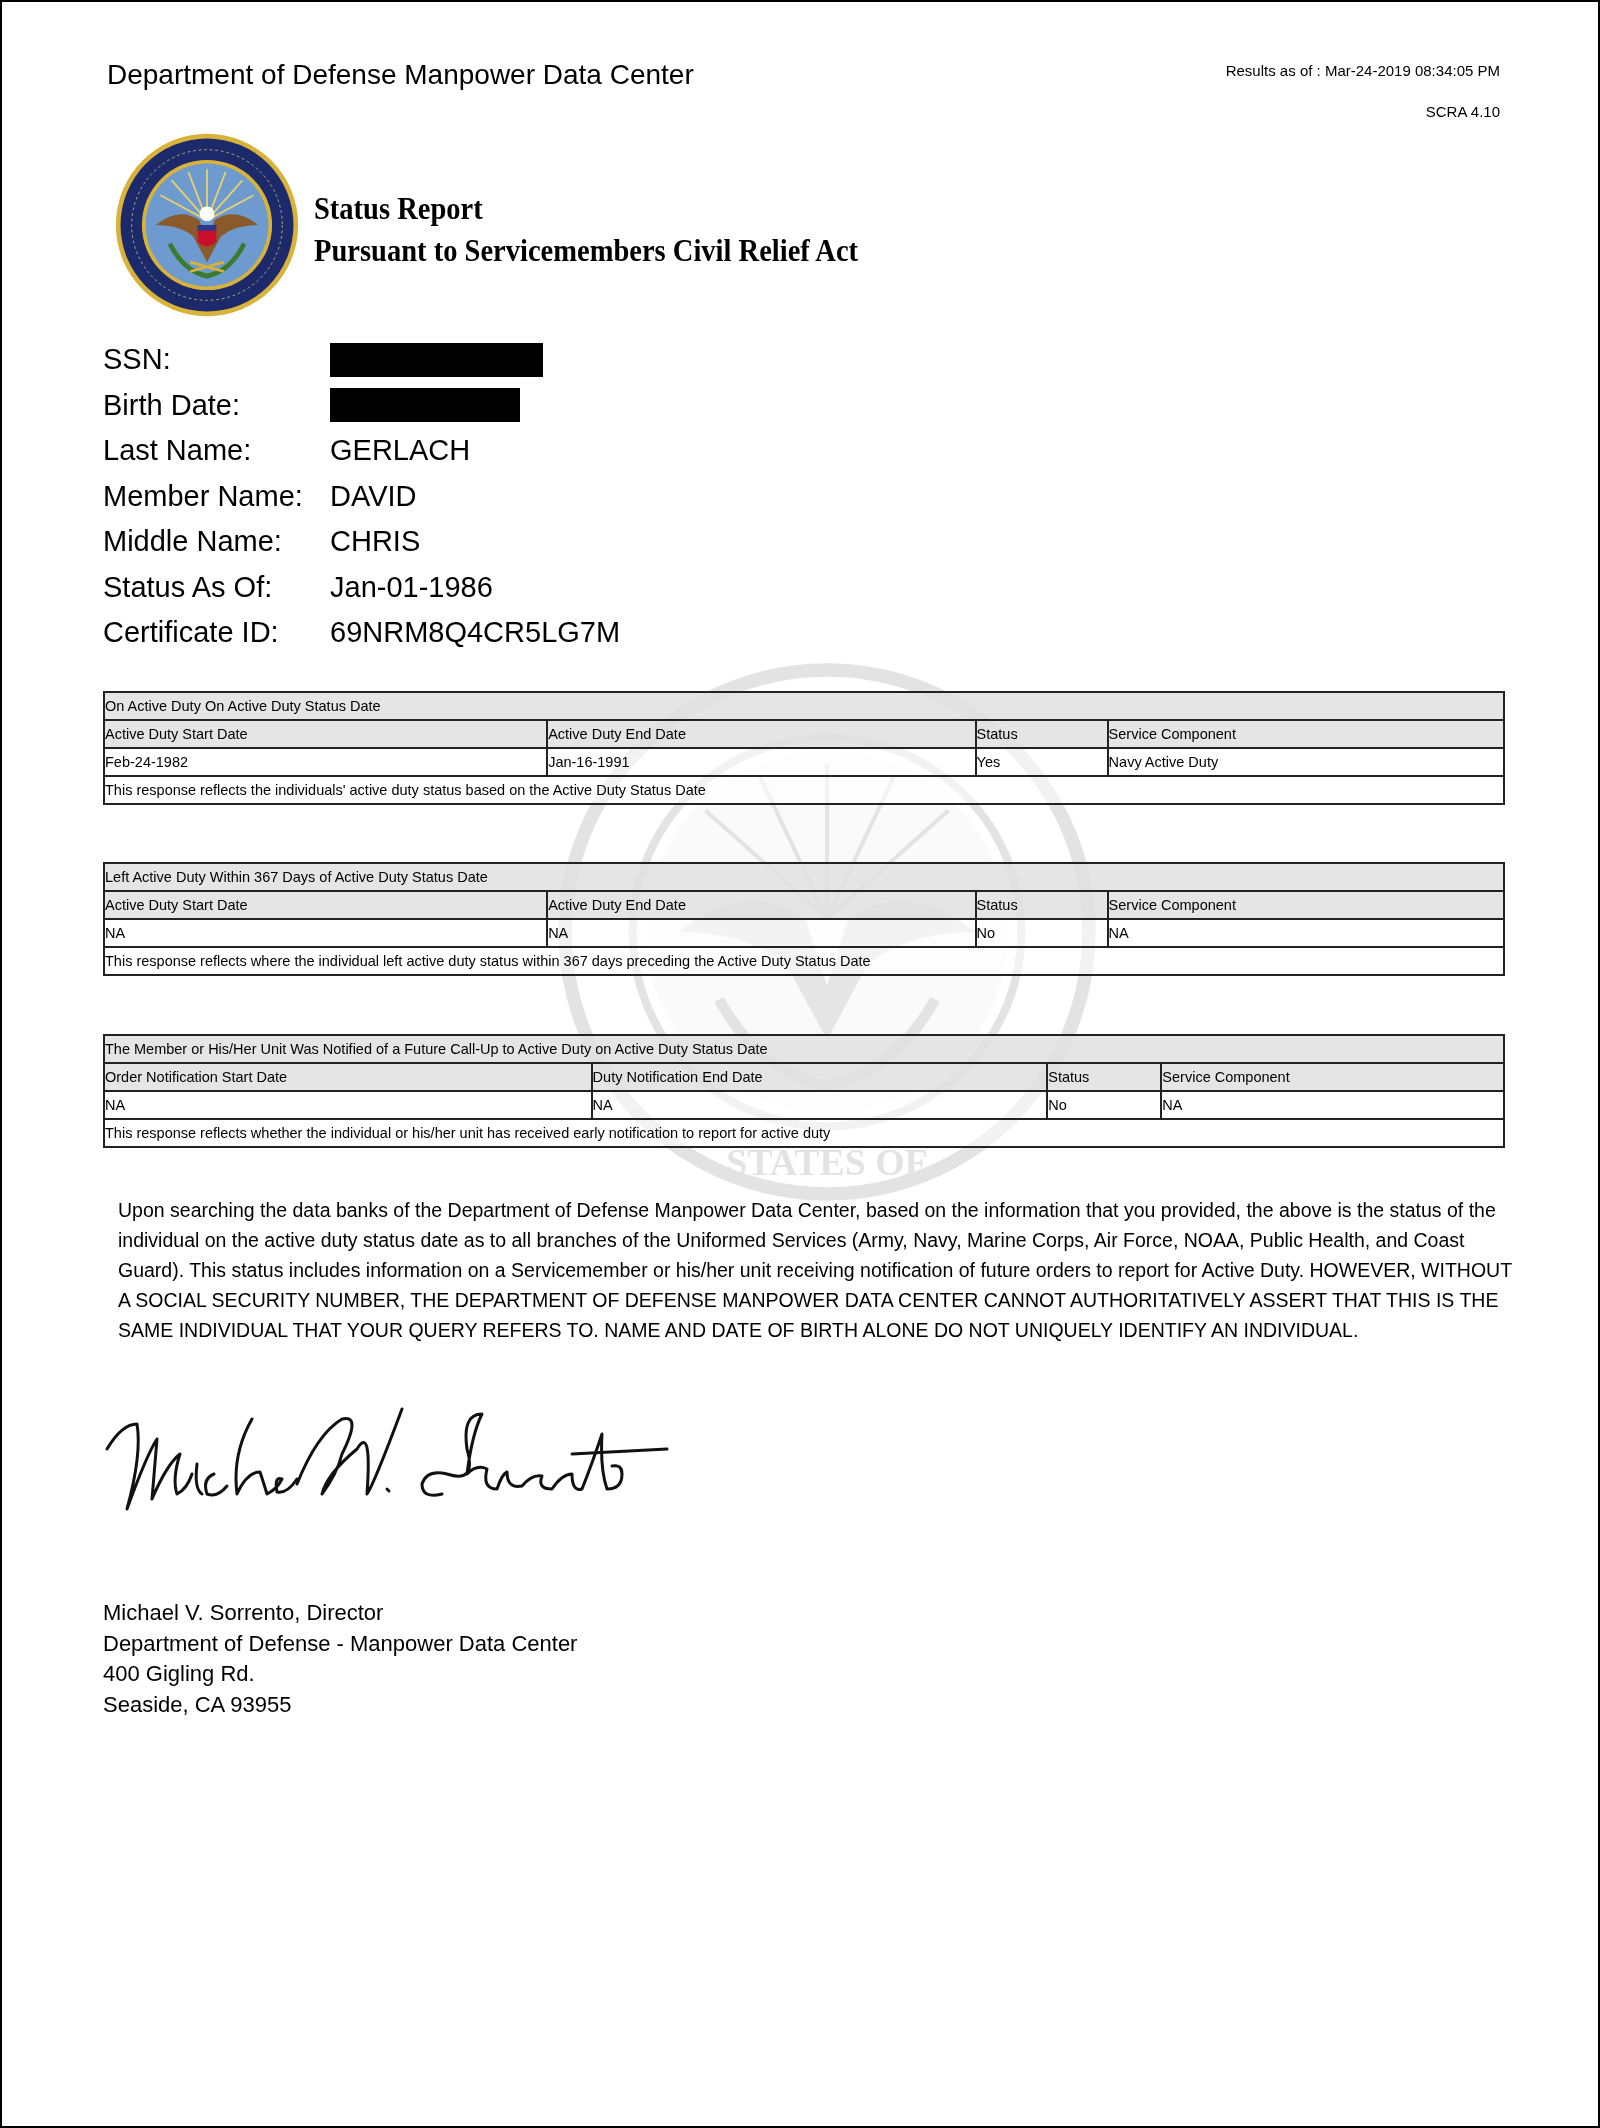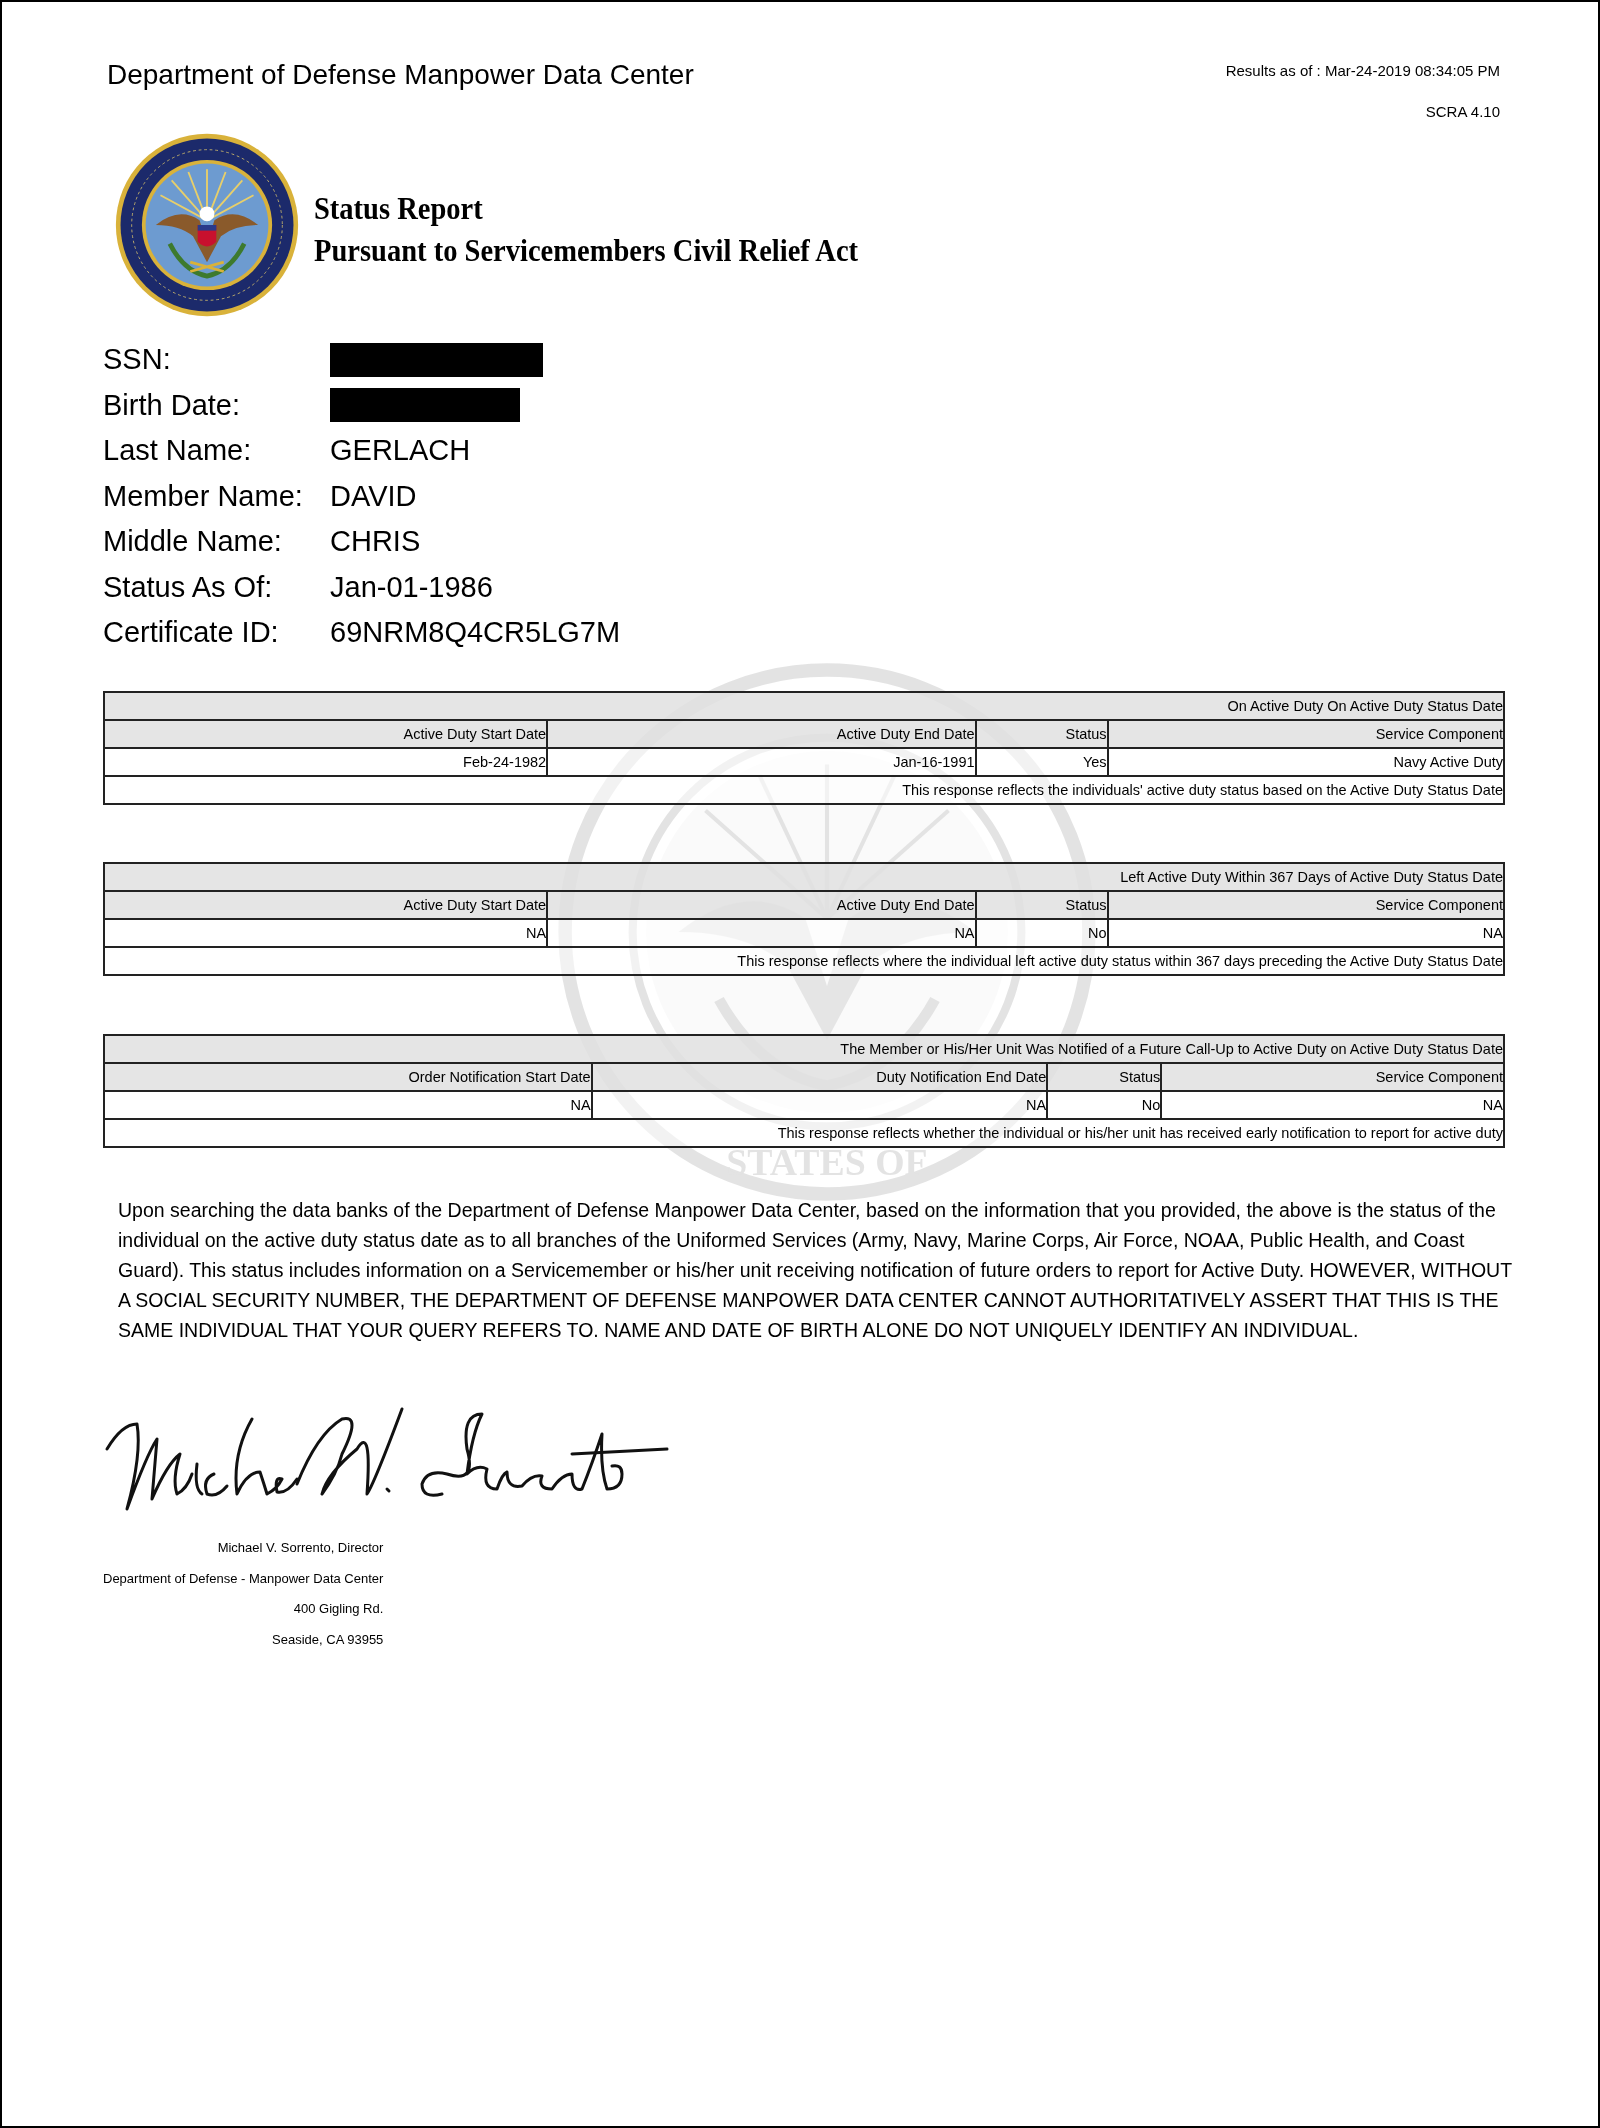--- a/index.html
+++ b/index.html
@@ -16,31 +16,31 @@
 
     .fields { position: absolute; left: 101px; top: 335px; }
     .field-row { display: flex; height: 45.5px; align-items: center; font-size: 29px; }
     .field-label { width: 227px; }
     .field-value { }
     .redacted { display: inline-block; background: #000; height: 34px; }
     .redacted.ssn { width: 213px; }
     .redacted.dob { width: 190px; }
 
     table.status { position: absolute; left: 101px; width: 1402px; border-collapse: collapse; font-size: 14.5px; }
-    table.status td { border: 2px solid #222; text-align: right; height: 26px; padding: 0; }
+    table.status td { border: 2px solid #222; text-align: left; height: 26px; padding: 0; }
     table.status tr.title td, table.status tr.head td { background: rgba(225,225,225,0.85); }
     table.status tr.data td, table.status tr.note td { background: rgba(255,255,255,0.55); }
     #t1 { top: 689px; }
     #t2 { top: 860px; }
     #t3 { top: 1032px; }
 
     .disclaimer { position: absolute; left: 116px; top: 1193px; width: 1405px; font-size: 19.5px; line-height: 30px; }
 
     .signature { position: absolute; left: 100px; top: 1392px; width: 680px; height: 120px; }
-    .signer { position: absolute; left: 101px; top: 1531px; font-size: 13px; line-height: 30.5px; text-align: right; }
+    .signer { position: absolute; left: 101px; top: 1596px; font-size: 22px; line-height: 30.5px; }
   </style>
 </head>
 <body>
 
 <div class="page">
 
   <div class="header-title">Department of Defense Manpower Data Center</div>
   <div class="results-as-of">Results as of : Mar-24-2019 08:34:05 PM</div>
   <div class="version">SCRA 4.10</div>
 

